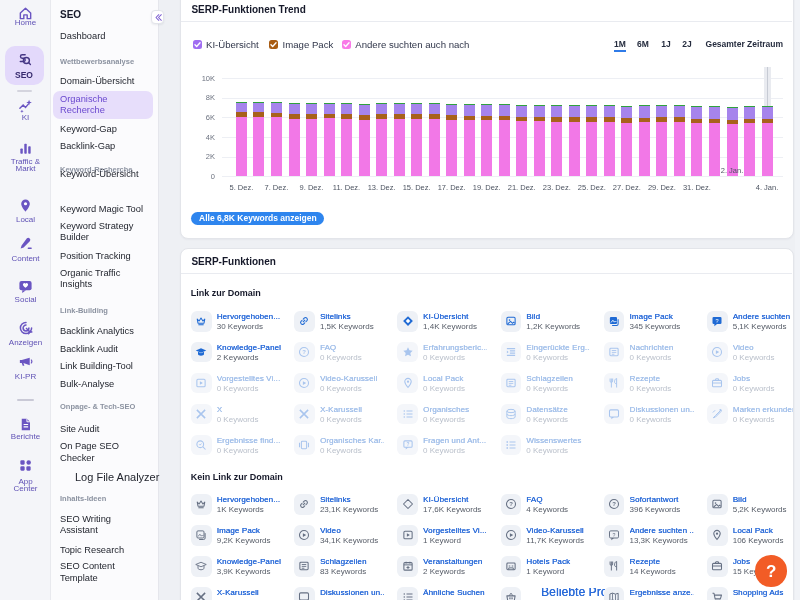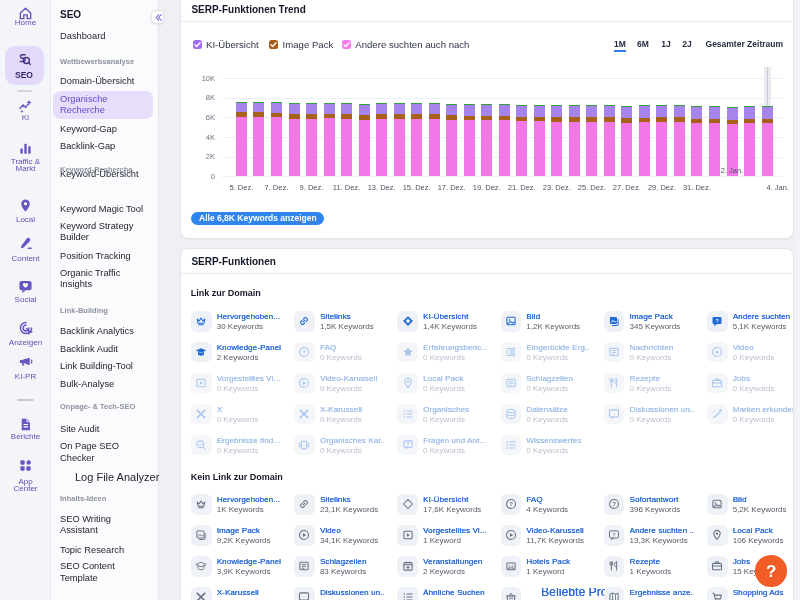--- a/index.html
+++ b/index.html
@@ -87,21 +87,21 @@
 <div style="position:absolute;left:394.6px;top:182.5px;width:44px;text-align:center;font-size:7.5px;color:#4d5461;line-height:10px">15. Dez.</div>
 <div style="position:absolute;left:429.6px;top:182.5px;width:44px;text-align:center;font-size:7.5px;color:#4d5461;line-height:10px">17. Dez.</div>
 <div style="position:absolute;left:464.7px;top:182.5px;width:44px;text-align:center;font-size:7.5px;color:#4d5461;line-height:10px">19. Dez.</div>
 <div style="position:absolute;left:499.7px;top:182.5px;width:44px;text-align:center;font-size:7.5px;color:#4d5461;line-height:10px">21. Dez.</div>
 <div style="position:absolute;left:534.8px;top:182.5px;width:44px;text-align:center;font-size:7.5px;color:#4d5461;line-height:10px">23. Dez.</div>
 <div style="position:absolute;left:569.8px;top:182.5px;width:44px;text-align:center;font-size:7.5px;color:#4d5461;line-height:10px">25. Dez.</div>
 <div style="position:absolute;left:604.8px;top:182.5px;width:44px;text-align:center;font-size:7.5px;color:#4d5461;line-height:10px">27. Dez.</div>
 <div style="position:absolute;left:639.9px;top:182.5px;width:44px;text-align:center;font-size:7.5px;color:#4d5461;line-height:10px">29. Dez.</div>
 <div style="position:absolute;left:674.9px;top:182.5px;width:44px;text-align:center;font-size:7.5px;color:#4d5461;line-height:10px">31. Dez.</div>
 <div style="position:absolute;left:710.0px;top:166px;width:44px;text-align:center;font-size:7.5px;color:#4d5461;line-height:10px">2. Jan.</div>
-<div style="position:absolute;left:745.0px;top:182.5px;width:44px;text-align:right;font-size:7.5px;color:#4d5461;line-height:10px">4. Jan.</div>
+<div style="position:absolute;left:745.0px;top:182.5px;width:44px;text-align:center;font-size:7.5px;color:#4d5461;line-height:10px">4. Jan.</div>
 <div style="position:absolute;left:191.4px;top:211.5px;width:133px;height:13px;border-radius:7px;background:#2e85ee;color:#fff;font-size:8.5px;font-weight:bold;text-align:center;line-height:13px">Alle 6,8K Keywords anzeigen</div>
 
 <div style="position:absolute;left:180px;top:247.5px;width:613.5px;height:362px;background:#fff;border:1px solid #e3e5ea;border-radius:8px;box-shadow:0 1px 2px rgba(30,35,60,0.04)"></div>
 <div style="position:absolute;left:191.4px;top:255.5px;font-size:10px;font-weight:bold;color:#16192a;line-height:11px">SERP-Funktionen</div>
 <div style="position:absolute;left:181px;top:272.8px;width:611px;height:1px;background:#e9ebf0"></div>
 <div style="position:absolute;left:190.8px;top:288px;font-size:9px;font-weight:bold;color:#16192a;line-height:10px">Link zur Domain</div>
 <div style="position:absolute;left:191.0px;top:311.0px;width:20.5px;height:20.5px;border-radius:6px;background:#eef1f6;display:flex;align-items:center;justify-content:center">
       <svg width="12" height="12" viewBox="0 0 16 16" style="display:block">
         <path d="M3 5.5 L5.5 8 L8 4 L10.5 8 L13 5.5 L12 11 L4 11 Z" fill="none" stroke="#1f6ad4" stroke-width="1.4" stroke-linejoin="round"></path>
         <path d="M4.5 13 L11.5 13" stroke="#1f6ad4" stroke-width="1.4"></path>
@@ -462,21 +462,21 @@
     </div>
 <div style="position:absolute;left:526.3px;top:557.0px;width:64px;font-size:8px;line-height:9px;letter-spacing:0.1px;text-shadow:0.25px 0 0 currentColor;color:#2a6bd9;white-space:nowrap;overflow:hidden">Hotels Pack</div>
 <div style="position:absolute;left:526.3px;top:567.0px;width:80px;font-size:8px;line-height:9px;color:#555b66;white-space:nowrap">1 Keyword</div>
 <div style="position:absolute;left:603.8px;top:556.0px;width:20.5px;height:20.5px;border-radius:6px;background:#eef1f6;display:flex;align-items:center;justify-content:center">
       <svg width="12" height="12" viewBox="0 0 16 16" style="display:block">
         <path d="M4.5 2 V7 M4.5 14 V7 M2.8 2 V5.5 M6.2 2 V5.5 M2.8 5.5 a1.7 1.7 0 0 0 3.4 0" stroke="#667083" stroke-width="1.3" fill="none"></path>
         <path d="M11.5 14 V2 c-1.8 0-2.8 2.5-2.8 4.5 0 1.5 1 2.5 2.8 2.5" stroke="#667083" stroke-width="1.3" fill="none"></path>
       </svg>
     </div>
 <div style="position:absolute;left:629.5px;top:557.0px;width:64px;font-size:8px;line-height:9px;letter-spacing:0.1px;text-shadow:0.25px 0 0 currentColor;color:#2a6bd9;white-space:nowrap;overflow:hidden">Rezepte</div>
-<div style="position:absolute;left:629.5px;top:567.0px;width:80px;font-size:8px;line-height:9px;color:#555b66;white-space:nowrap">1 Keywords</div>
+<div style="position:absolute;left:629.5px;top:567.0px;width:80px;font-size:8px;line-height:9px;color:#555b66;white-space:nowrap">14 Keywords</div>
 <div style="position:absolute;left:707.0px;top:556.0px;width:20.5px;height:20.5px;border-radius:6px;background:#eef1f6;display:flex;align-items:center;justify-content:center">
       <svg width="12" height="12" viewBox="0 0 16 16" style="display:block">
         <rect x="2" y="4.5" width="12" height="8.5" rx="1.4" fill="none" stroke="#667083" stroke-width="1.4"></rect>
         <path d="M6 4.5 V3.4 a1 1 0 0 1 1-1 h2 a1 1 0 0 1 1 1 V4.5 M2 8 H14" stroke="#667083" stroke-width="1.4" fill="none"></path>
       </svg>
     </div>
 <div style="position:absolute;left:732.7px;top:557.0px;width:60px;font-size:8px;line-height:9px;letter-spacing:0.1px;text-shadow:0.25px 0 0 currentColor;color:#2a6bd9;white-space:nowrap;overflow:hidden">Jobs</div>
 <div style="position:absolute;left:732.7px;top:567.0px;width:80px;font-size:8px;line-height:9px;color:#555b66;white-space:nowrap">15 Keywords</div>
 <div style="position:absolute;left:191.0px;top:587.0px;width:20.5px;height:20.5px;border-radius:6px;background:#eef1f6;display:flex;align-items:center;justify-content:center">
       <svg width="12" height="12" viewBox="0 0 16 16" style="display:block">

